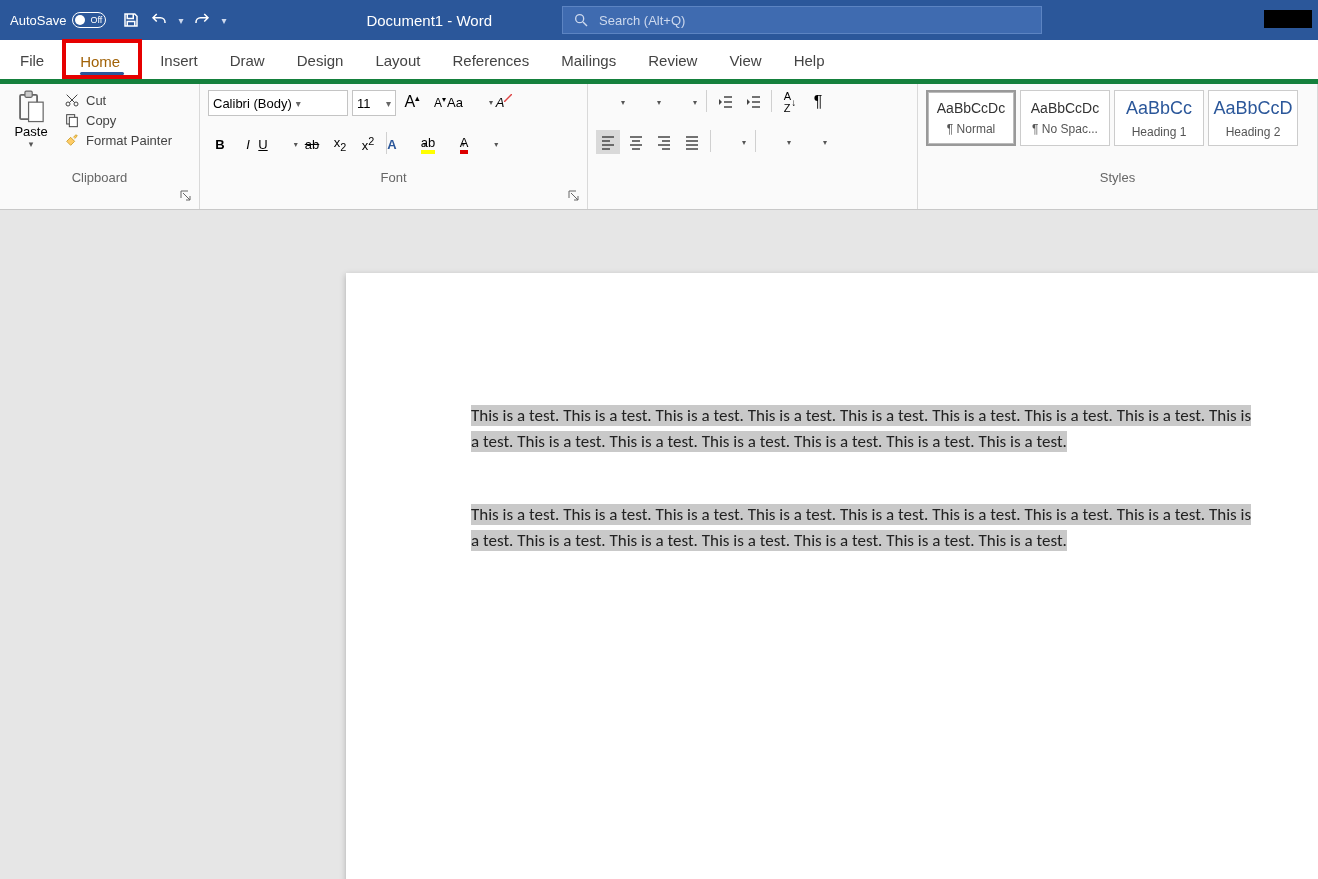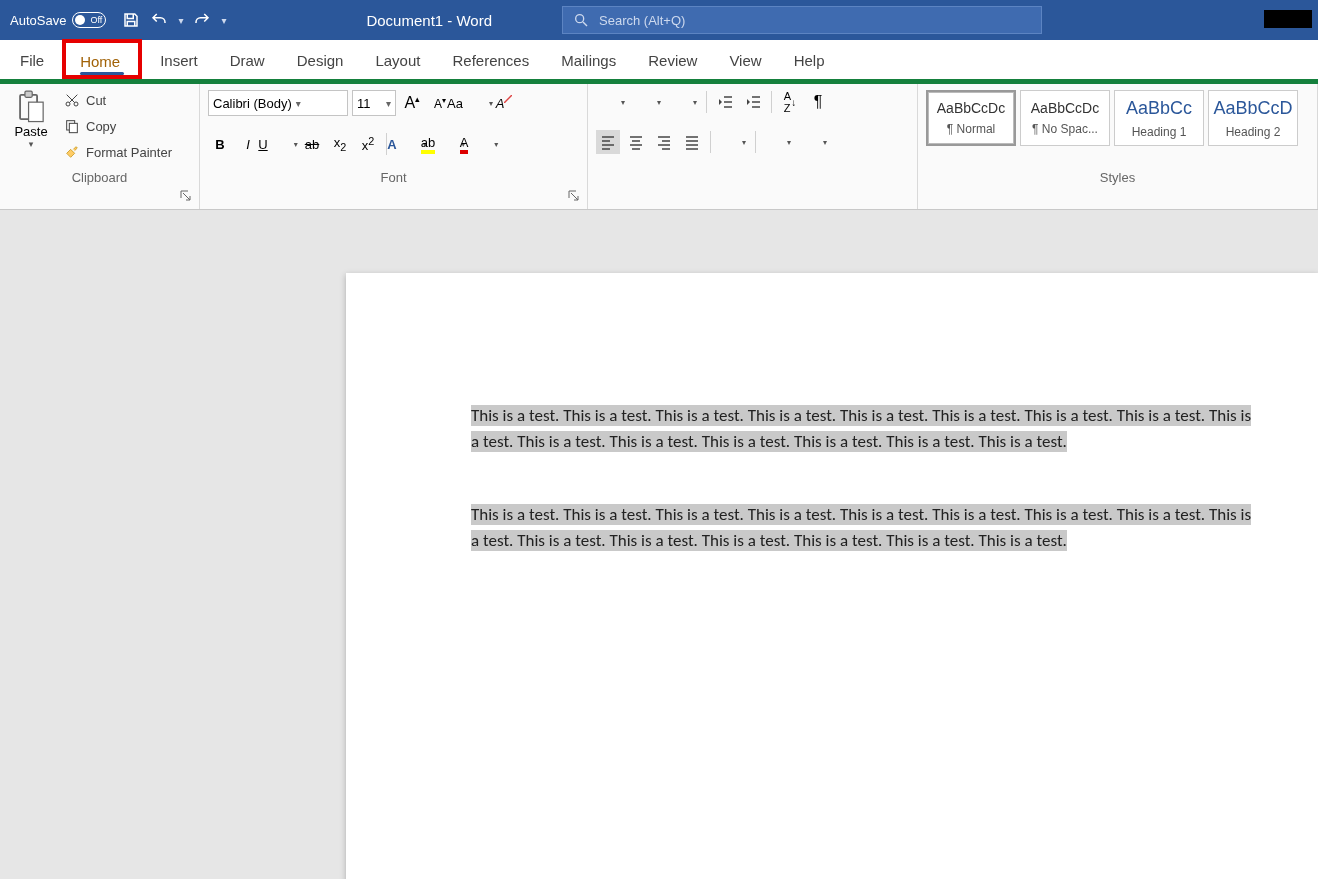--- a/index.html
+++ b/index.html
@@ -27,26 +27,26 @@
   .ribbon { height: 126px; background:#fafafa; border-bottom:1px solid #c8c8c8; display:flex; }
   .grp { border-right:1px solid #d9d9d9; display:flex; flex-direction:column; justify-content:space-between; padding:6px 8px 0; position:relative; }
   .grp-label { text-align:center; font-size:13px; color:#666; padding:4px 0 24px; }
   .grp-dialog { position:absolute; right:6px; bottom:6px; width:14px; height:14px; cursor:pointer; }
   .grp-body { flex:1; display:flex; gap:6px; align-items:flex-start; }
 
   
   .clip { width:200px; }
   .paste-btn { display:flex; flex-direction:column; align-items:center; width:46px; cursor:pointer; }
   .paste-ic { width:30px; height:34px; }
-  .clip-right { display:flex; flex-direction:column; gap:6px; font-size:13px; color:#444; }
+  .clip-right { display:flex; flex-direction:column; font-size:13px; color:#444; }
   .clip-right div { display:flex; align-items:center; gap:6px; cursor:pointer; padding:2px 4px; }
 
   
   .font { width:388px; }
-  .font-row { display:flex; gap:4px; align-items:center; }
+  .font-row { display:flex; gap:4px; }
   .combo { height:26px; border:1px solid #c4c4c4; background:#fff; display:flex; align-items:center; padding:0 4px; cursor:pointer; }
   .combo .chev { margin-left:4px; font-size:10px; color:#666; }
   .font-name { width:140px; }
   .font-size { width:44px; justify-content:space-between; }
   .ic-btn { width:24px; height:24px; display:flex; align-items:center; justify-content:center; cursor:pointer; }
   .ic-btn.wdrop { width:32px; padding-right:4px;gap:24px; }
   .ic-btn .dd { font-size:8px; color:#555; margin-left:2px; }
   .row2 { margin-top:10px; }
 
   

